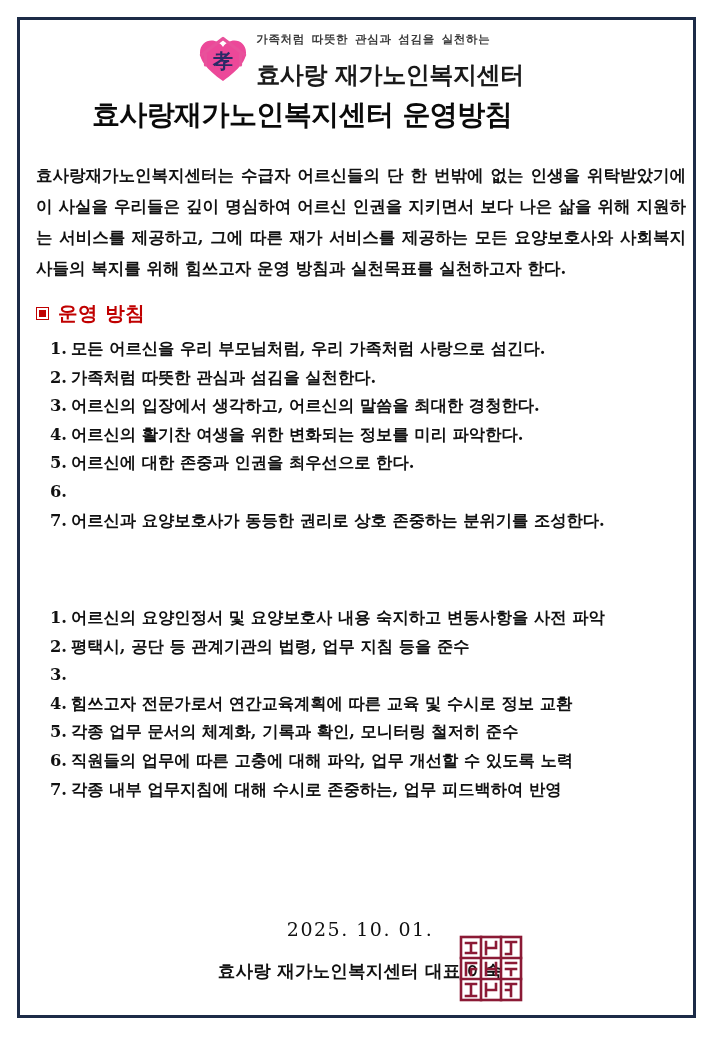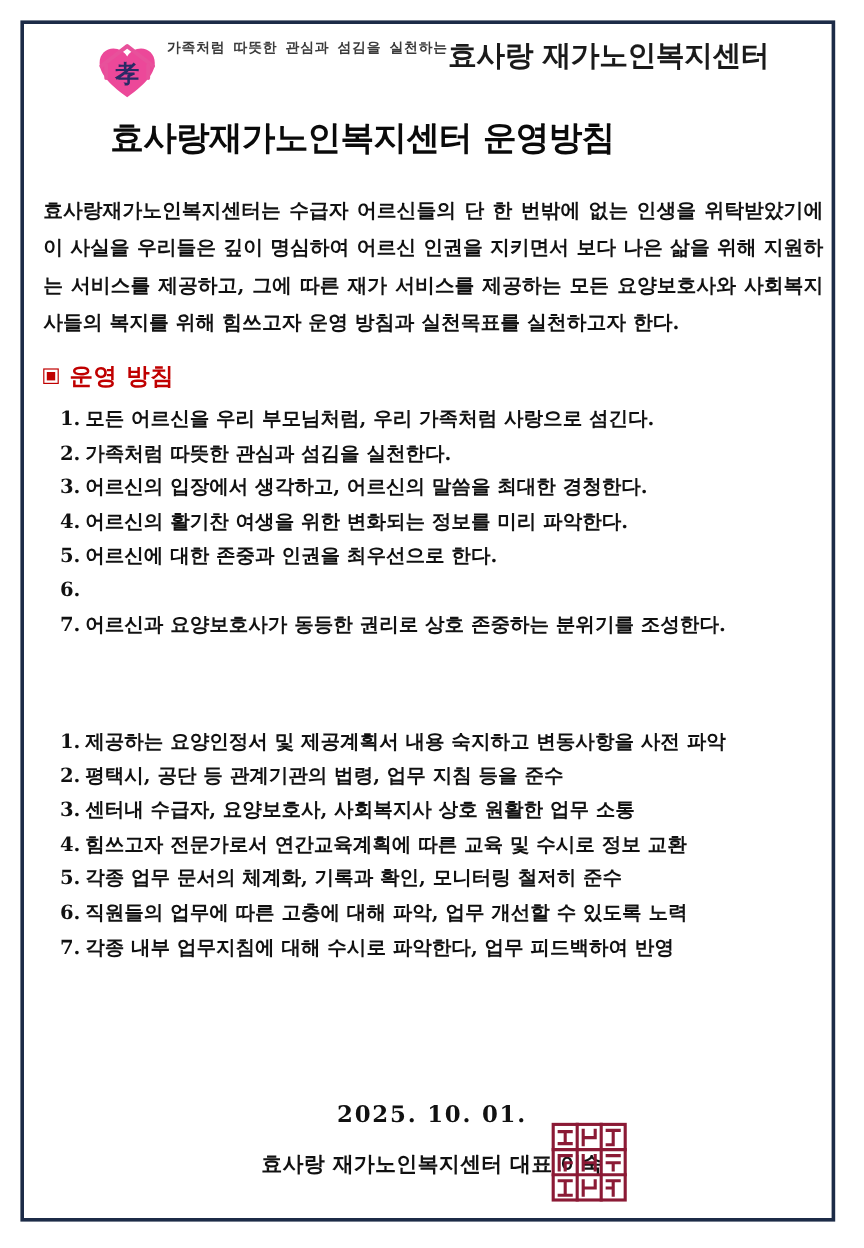--- a/index.html
+++ b/index.html
@@ -53,40 +53,41 @@
   #logo-mark {
     width: 54px;
     height: 52px;
     position: relative;
     flex: 0 0 auto;
     margin-top: 4px;
   }
   #logo-text {
     margin-left: 6px;
     display: flex;
+    flex-direction: column;
     align-items: flex-start;
     justify-content: flex-start;
   }
   #logo-tagline {
     font-size: 11.5px;
     letter-spacing: 0.7px;
     color: #3a3a3a;
     font-weight: 600;
     line-height: 1.1;
     padding-top: 3px;
     word-spacing: 2px;
     white-space: nowrap;
   }
   #logo-name {
     font-size: 24px;
     font-weight: 900;
     letter-spacing: -0.4px;
     color: #1a1a1a;
     line-height: 1.15;
-    margin-top: 3px;
+    margin-top: 16px;
     white-space: nowrap;
   }
 
   
   #doc-title {
     position: absolute;
     left: 0;
     top: 96px;
     width: 604px;
     text-align: center;
@@ -180,21 +181,21 @@
     position: absolute;
     left: 0;
     top: 912px;
     width: 720px;
     text-align: center;
     font-family: "DejaVu Serif", "Liberation Serif", serif;
     color: #111;
   }
   #doc-date {
     font-size: 19px;
-    font-weight: 700;
+    font-weight: 400;
     letter-spacing: 1.5px;
     line-height: 34px;
   }
   #signature-row {
     position: relative;
     display: inline-block;
     margin-top: 12px;
   }
   #signature {
     font-size: 17.5px;
@@ -279,45 +280,44 @@
         <span class="num">7.</span>
         <span class="txt">어르신과 요양보호사가 동등한 권리로 상호 존중하는 분위기를 조성한다.</span>
       </li>
     </ol>
   </div>
 
   <div class="section" id="section-goals">
     <ol class="items" id="goal-items">
       <li>
         <span class="num">1.</span>
-        <span class="txt">제공하는 요양인정서 및 제공계획서 내용 숙지하고 변동사항을 사전 파악</span>
+        <span class="txt">어르신의 요양인정서 및 요양보호사 내용 숙지하고 변동사항을 사전 파악</span>
       </li>
       <li>
         <span class="num">2.</span>
         <span class="txt">평택시, 공단 등 관계기관의 법령, 업무 지침 등을 준수</span>
       </li>
       <li>
         <span class="num">3.</span>
-        <span class="txt">센터내 수급자, 요양보호사, 사회복지사 상호 원활한 업무 소통</span>
       </li>
       <li>
         <span class="num">4.</span>
         <span class="txt">힘쓰고자 전문가로서 연간교육계획에 따른 교육 및 수시로 정보 교환</span>
       </li>
       <li>
         <span class="num">5.</span>
         <span class="txt">각종 업무 문서의 체계화, 기록과 확인, 모니터링 철저히 준수</span>
       </li>
       <li>
         <span class="num">6.</span>
         <span class="txt">직원들의 업무에 따른 고충에 대해 파악, 업무 개선할 수 있도록 노력</span>
       </li>
       <li>
         <span class="num">7.</span>
-        <span class="txt">각종 내부 업무지침에 대해 수시로 파악한다, 업무 피드백하여 반영</span>
+        <span class="txt">각종 내부 업무지침에 대해 수시로 존중하는, 업무 피드백하여 반영</span>
       </li>
     </ol>
   </div>
 
   <div id="footer">
     <div id="doc-date">2025. 10. 01.</div>
     <div id="signature-row">
       <span id="signature">효사랑 재가노인복지센터 대표 이숙</span>
       <span id="seal">
         <svg width="66" height="70" viewBox="0 0 66 70" xmlns="http://www.w3.org/2000/svg">

